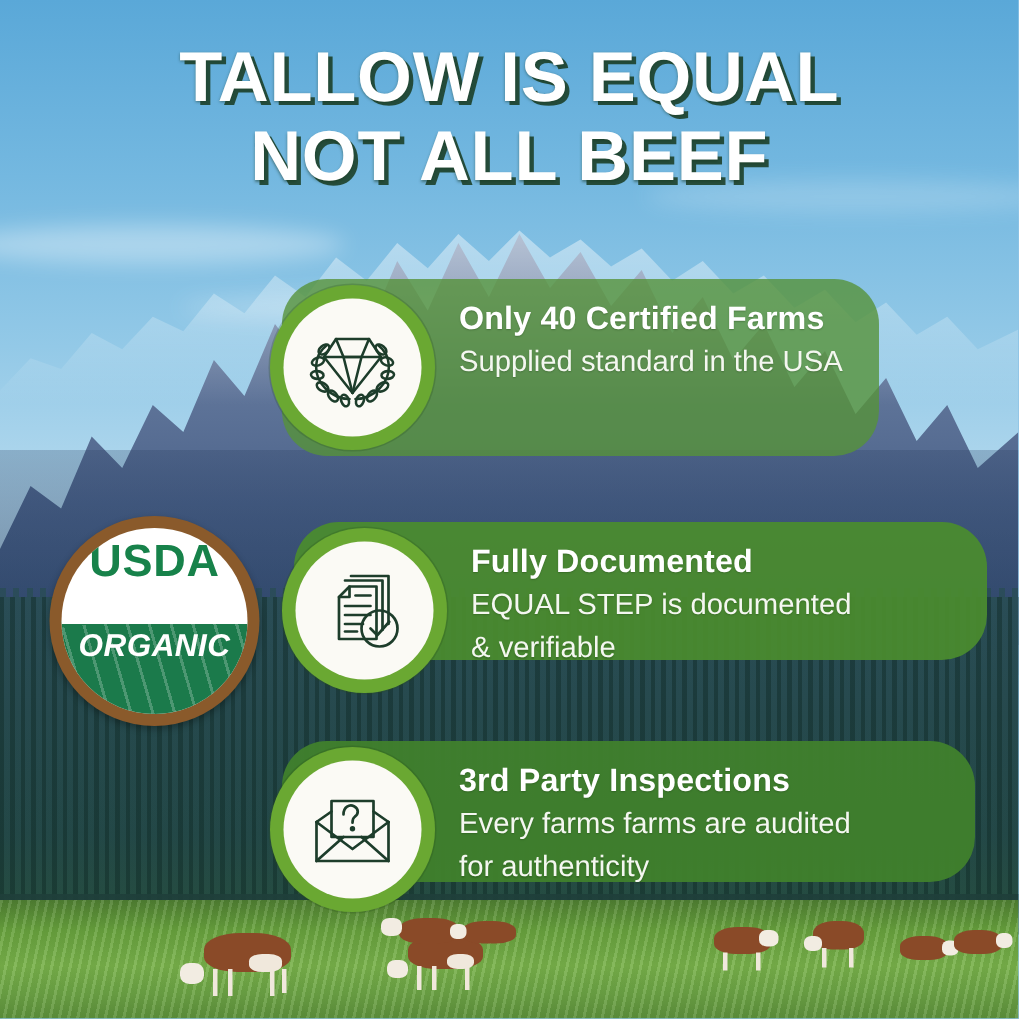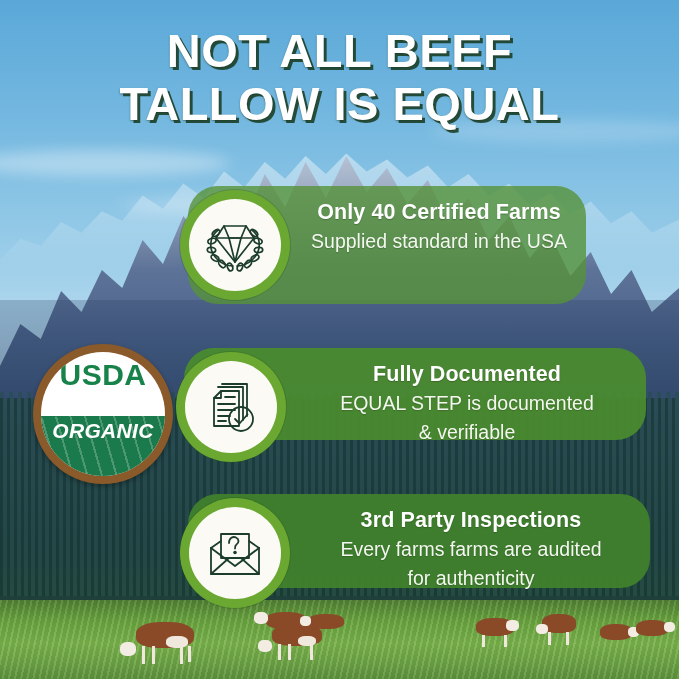--- a/index.html
+++ b/index.html
@@ -99,38 +99,38 @@
   .headline .ln{display:block;white-space:nowrap;}
 
   
   .pill{
     position:absolute;
     background:rgba(74,143,48,.88);
     border-radius:30px;
     display:flex;align-items:center;
   }
   .pill.p1{left:188px;top:186px;width:398px;height:118px;background:rgba(86,146,58,.80);}
-  .pill.p2{left:184px;top:348px;width:462px;height:92px;background:rgba(74,140,46,.93);}
+  .pill.p2{left:196px;top:348px;width:462px;height:92px;background:rgba(74,140,46,.93);}
   .pill.p3{left:188px;top:494px;width:462px;height:94px;background:rgba(64,129,44,.95);}
 
   .iconwrap{
     position:absolute;left:-8px;top:4px;
     width:110px;height:110px;border-radius:50%;
     background:#6aa832;
     display:flex;align-items:center;justify-content:center;
     box-shadow:0 0 0 1px rgba(40,80,25,.25);
   }
   .iconcircle{
     width:92px;height:92px;border-radius:50%;
     background:#fbfaf5;
     display:flex;align-items:center;justify-content:center;
   }
   .iconcircle svg{display:block;}
 
-  .pilltext{position:absolute;left:118px;top:12px;right:14px;text-align:center;}
+  .pilltext{position:absolute;left:118px;top:12px;right:14px;}
   .pill-title{
     font-weight:bold;font-size:21.5px;line-height:29px;color:#ffffff;
     letter-spacing:.1px;white-space:nowrap;
     text-shadow:0 1px 1px rgba(30,60,20,.35);
   }
   .pill-line{
     font-size:19.5px;line-height:29px;color:#f4f7f0;white-space:nowrap;
     text-shadow:0 1px 1px rgba(30,60,20,.3);
   }
 
@@ -232,22 +232,22 @@
   <div class="cow" style="left:592px;top:624px;width:48px;height:26px;">
     <div class="body" style="left:8px;top:0;width:32px;height:16px;"></div>
     <div class="head" style="left:36px;top:3px;width:11px;height:10px;"></div>
   </div>
   <div class="cow" style="left:632px;top:620px;width:46px;height:26px;">
     <div class="body" style="left:4px;top:0;width:32px;height:16px;"></div>
     <div class="head" style="left:32px;top:2px;width:11px;height:10px;"></div>
   </div>
 
   <div class="headline">
+    <span class="ln">TALLOW IS EQUAL</span>
     <span class="ln">NOT ALL BEEF</span>
-    <span class="ln">TALLOW IS EQUAL</span>
   </div>
 
   <div class="pill p1">
     <div class="iconwrap">
       <div class="iconcircle">
         <svg width="66" height="62" viewBox="0 0 66 62" fill="none" stroke="#1d3d2b" stroke-width="1.7" stroke-linecap="round" stroke-linejoin="round">
           <path d="M22 12 L44 12 L52 24 L33 48 L14 24 Z"></path>
           <path d="M14 24 L52 24"></path>
           <path d="M22 12 L27 24 L33 48"></path>
           <path d="M44 12 L39 24 L33 48"></path>

